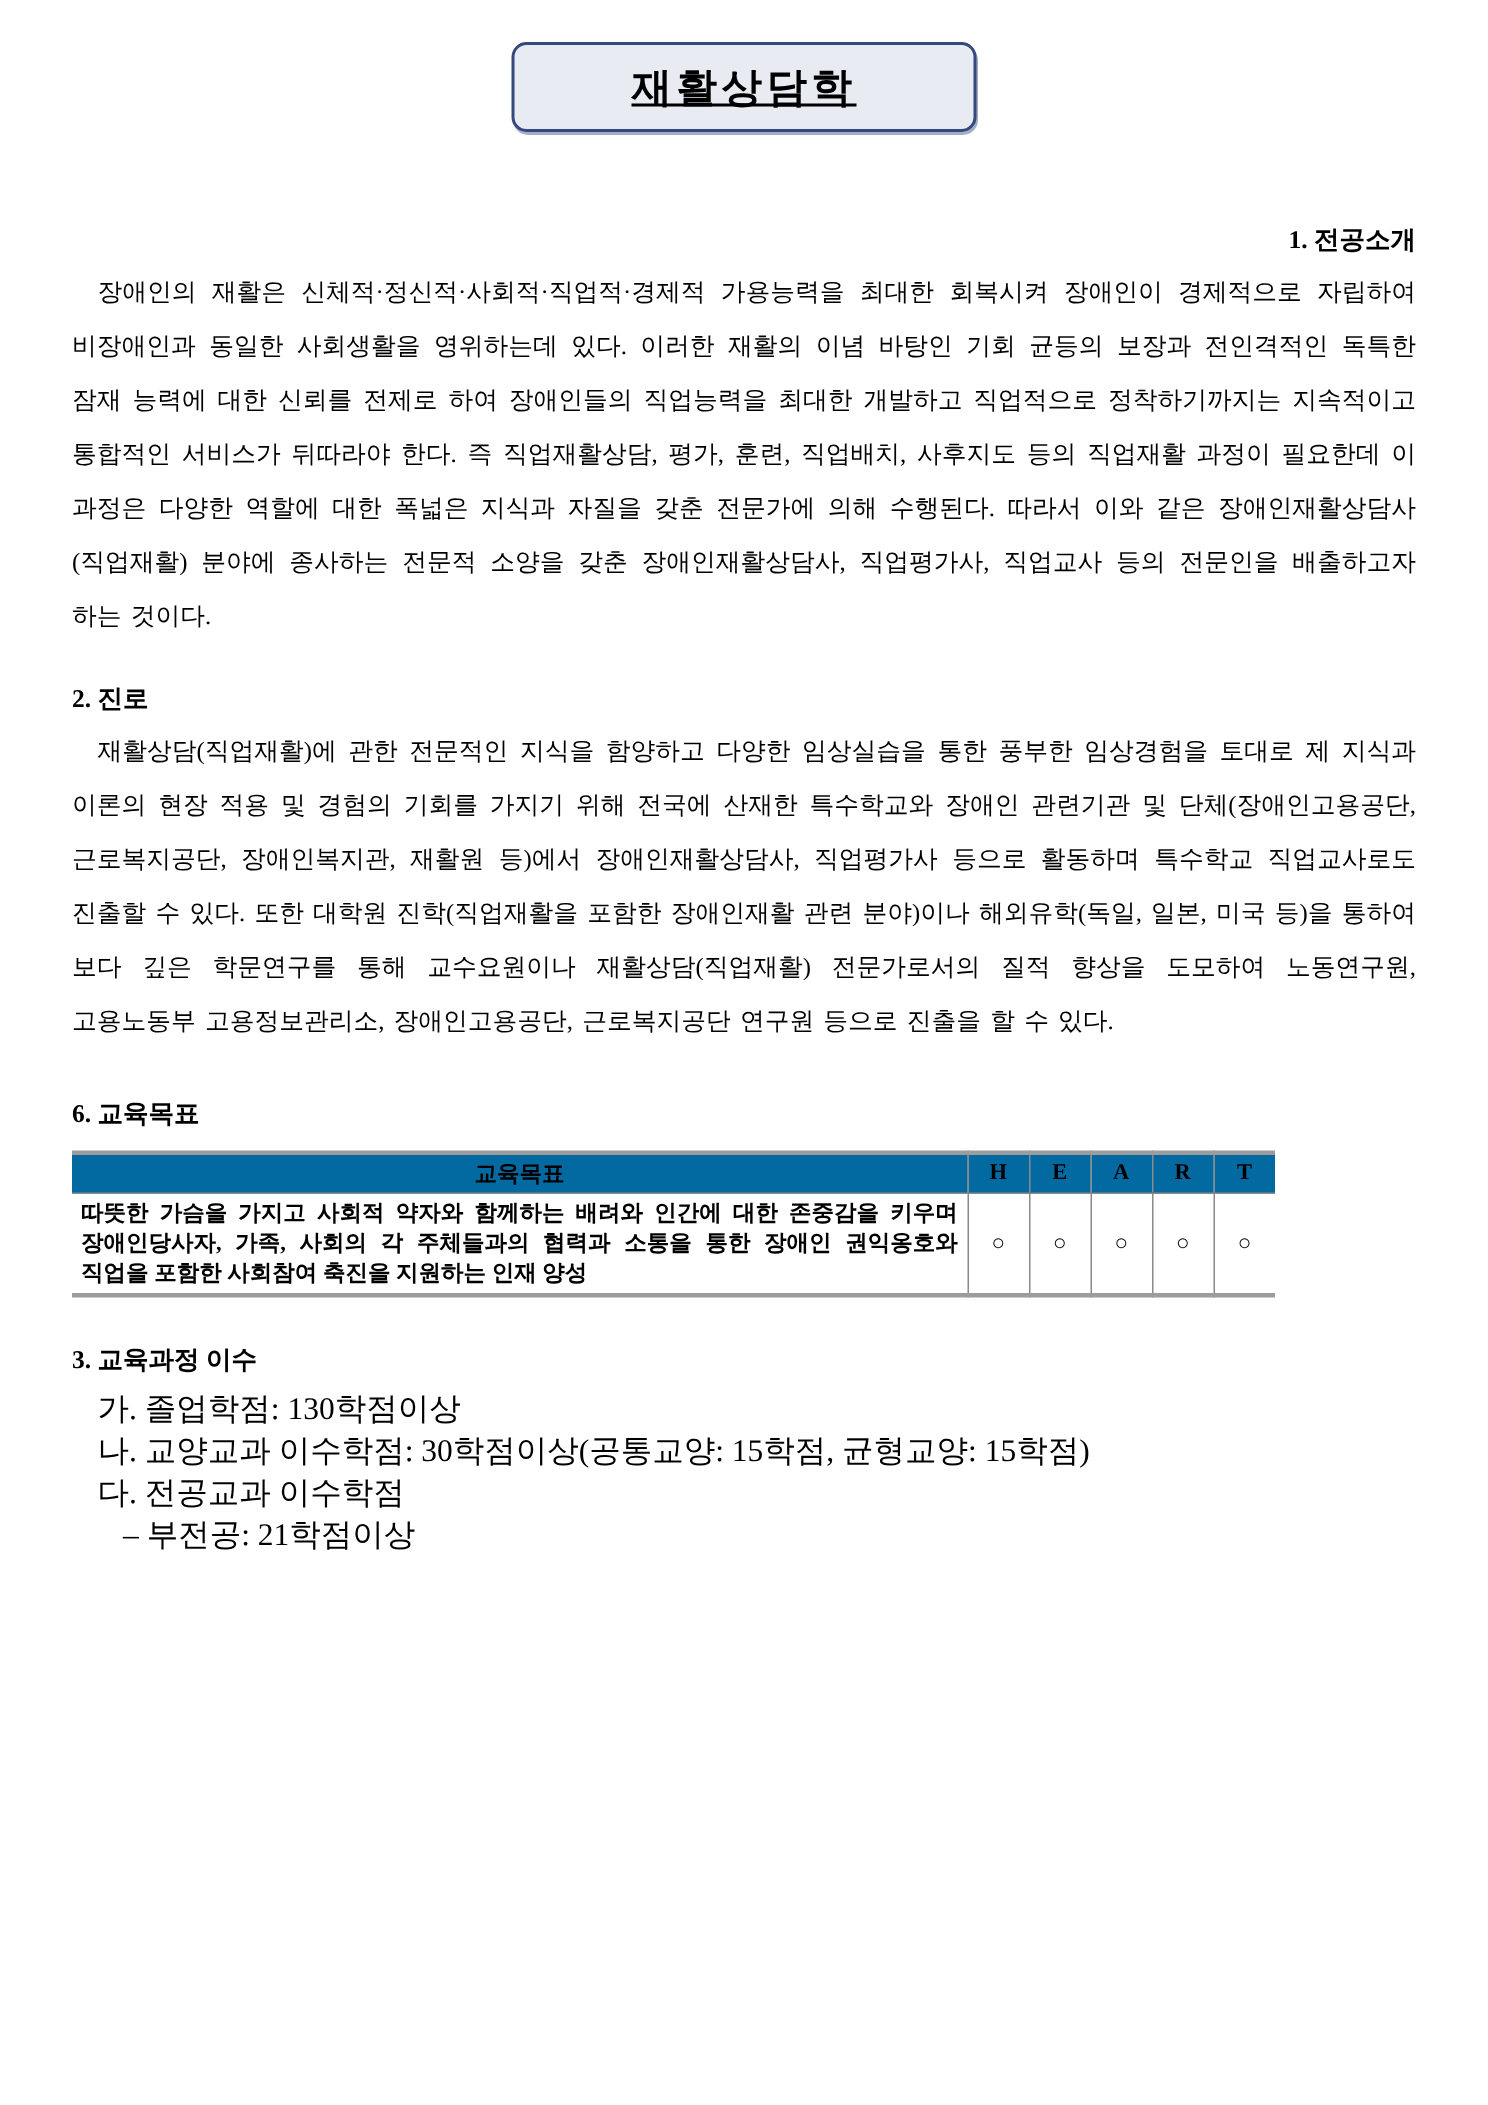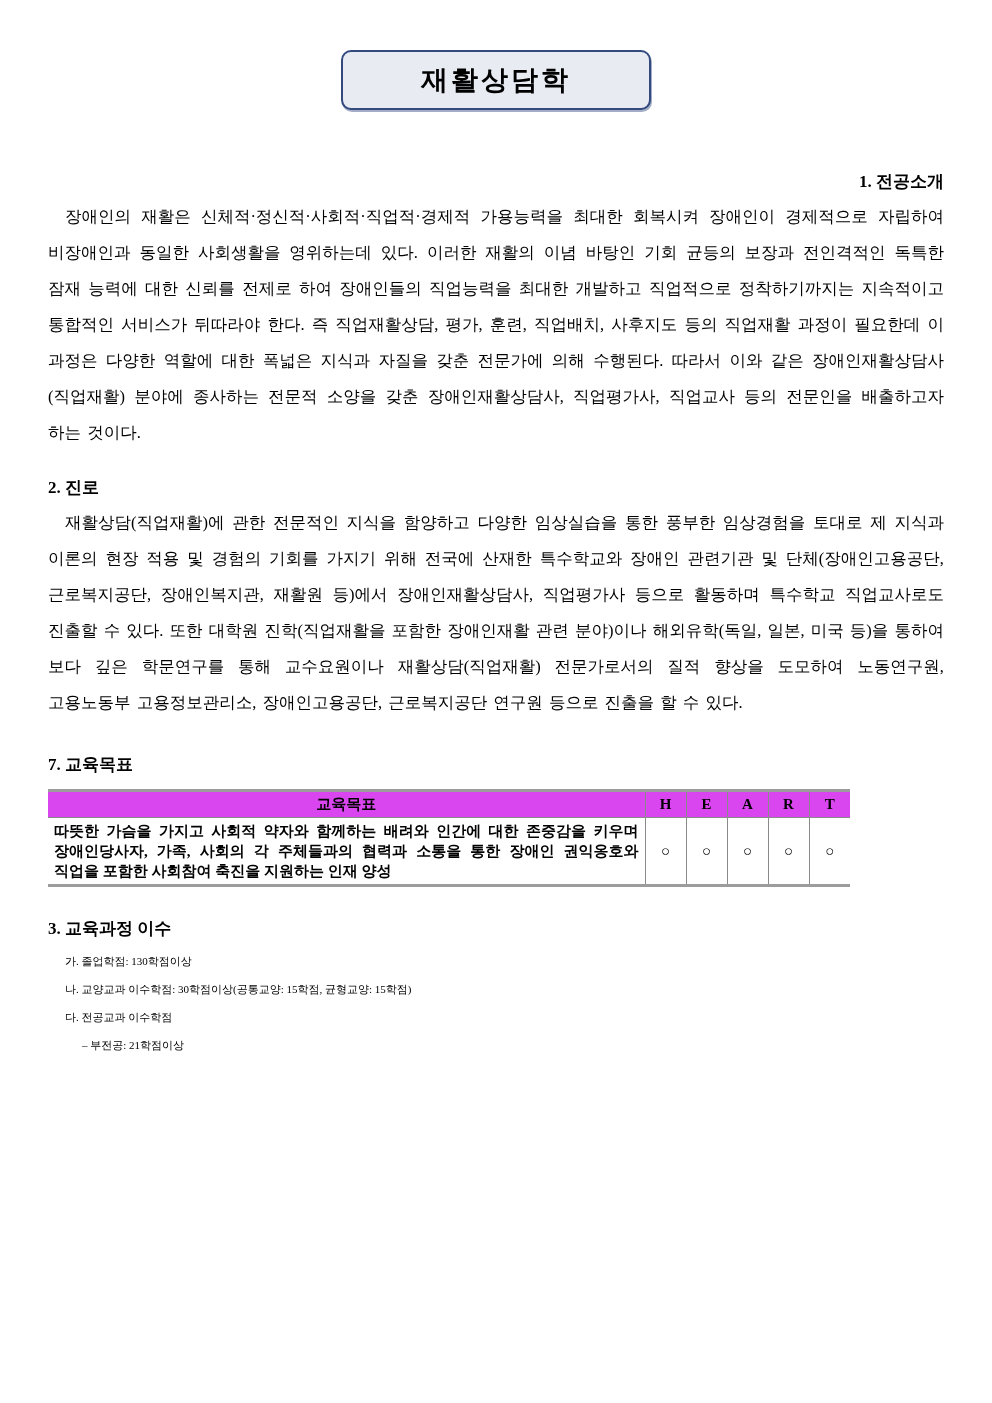--- a/index.html
+++ b/index.html
@@ -16,28 +16,29 @@
     overflow: hidden;
   }
   .page {
     padding: 0 48px;
   }
 
   
   .title-box {
     width: 306px;
     height: 56px;
-    margin: 50px auto 0 auto;
+    margin: 28px auto 0 auto;
     background: #e9ebf3;
     border: 2px solid #34497e;
     border-radius: 10px;
     box-shadow: 1px 2px 0 rgba(52, 73, 126, 0.45);
     display: flex;
     align-items: center;
     justify-content: center;
+    text-decoration: underline;
   }
   .title-box .title-text {
     font-size: 27px;
     font-weight: bold;
     letter-spacing: 3px;
   }
 
   
   .section-heading {
     font-size: 17px;
@@ -63,21 +64,21 @@
   
   .goals-table {
     margin-top: 13px;
     width: 802px;
     border-collapse: collapse;
     border-top: 3px solid #9c9c9c;
     border-bottom: 3px solid #9c9c9c;
     table-layout: fixed;
   }
   .goals-table th {
-    background: #d946ef;
+    background: #0369a1;
     font-size: 15px;
     font-weight: bold;
     height: 23px;
     padding: 1px 4px;
     border-bottom: 1px solid #8a8a8a;
     text-align: center;
     vertical-align: middle;
   }
   .goals-table td {
     font-size: 15px;
@@ -97,21 +98,21 @@
     word-break: keep-all;
   }
   .mark-cell {
     text-align: center;
     font-size: 15px;
   }
 
   
   .curriculum-list {
     margin-top: 7px;
-    font-size: 11px;
+    font-size: 21px;
     line-height: 28px;
   }
   .curriculum-item { white-space: pre; }
   .lvl-a { padding-left: 17px; }
   .lvl-b { padding-left: 34px; }
 </style>
 </head>
 <body>
 
 <div class="page">
@@ -119,21 +120,21 @@
   <div class="title-box">
     <span class="title-text">재활상담학</span>
   </div>
 
   <h2 class="section-heading sec1">1. 전공소개</h2>
   <p class="body-paragraph">장애인의 재활은 신체적·정신적·사회적·직업적·경제적 가용능력을 최대한 회복시켜 장애인이 경제적으로 자립하여 비장애인과 동일한 사회생활을 영위하는데 있다. 이러한 재활의 이념 바탕인 기회 균등의 보장과 전인격적인 독특한 잠재 능력에 대한 신뢰를 전제로 하여 장애인들의 직업능력을 최대한 개발하고 직업적으로 정착하기까지는 지속적이고 통합적인 서비스가 뒤따라야 한다. 즉 직업재활상담, 평가, 훈련, 직업배치, 사후지도 등의 직업재활 과정이 필요한데 이 과정은 다양한 역할에 대한 폭넓은 지식과 자질을 갖춘 전문가에 의해 수행된다. 따라서 이와 같은 장애인재활상담사(직업재활) 분야에 종사하는 전문적 소양을 갖춘 장애인재활상담사, 직업평가사, 직업교사 등의 전문인을 배출하고자 하는 것이다.</p>
 
   <h2 class="section-heading sec2">2. 진로</h2>
   <p class="body-paragraph">재활상담(직업재활)에 관한 전문적인 지식을 함양하고 다양한 임상실습을 통한 풍부한 임상경험을 토대로 제 지식과 이론의 현장 적용 및 경험의 기회를 가지기 위해 전국에 산재한 특수학교와 장애인 관련기관 및 단체(장애인고용공단, 근로복지공단, 장애인복지관, 재활원 등)에서 장애인재활상담사, 직업평가사 등으로 활동하며 특수학교 직업교사로도 진출할 수 있다. 또한 대학원 진학(직업재활을 포함한 장애인재활 관련 분야)이나 해외유학(독일, 일본, 미국 등)을 통하여 보다 깊은 학문연구를 통해 교수요원이나 재활상담(직업재활) 전문가로서의 질적 향상을 도모하여 노동연구원, 고용노동부 고용정보관리소, 장애인고용공단, 근로복지공단 연구원 등으로 진출을 할 수 있다.</p>
 
-  <h2 class="section-heading sec3">7. 교육목표</h2>
+  <h2 class="section-heading sec3">6. 교육목표</h2>
 
   <table class="goals-table">
     <colgroup>
       <col class="col-goal">
       <col class="col-letter">
         <col class="col-letter">
         <col class="col-letter">
         <col class="col-letter">
         <col class="col-letter">
     </colgroup>

